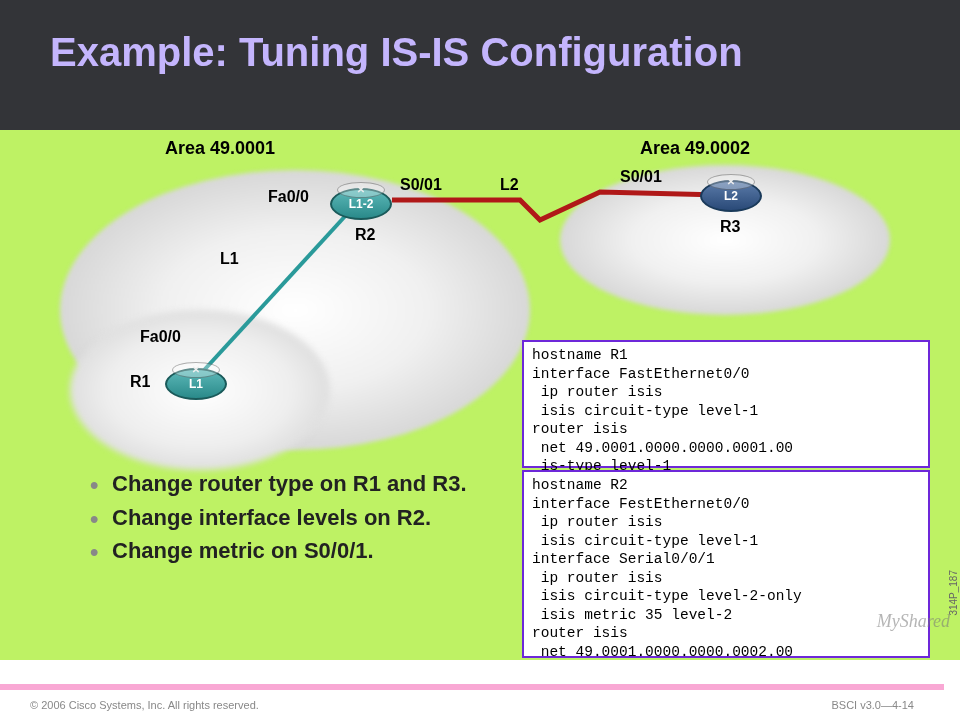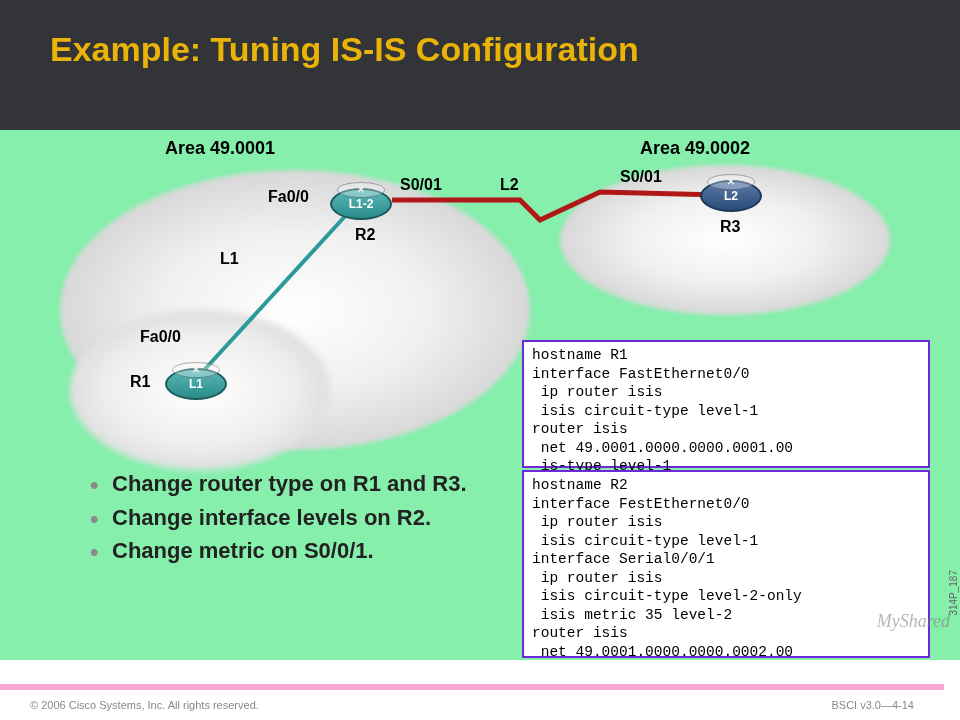--- a/index.html
+++ b/index.html
@@ -1,20 +1,20 @@
 <!DOCTYPE html>
 <html><head>
 <meta charset="utf-8">
 <style>
 * { box-sizing: border-box; margin: 0; padding: 0; }
 body { font-family: Arial, sans-serif; background: #fff; width: 960px; height: 720px; position: relative; overflow: hidden; }
 .header { background: #333438; height: 130px; padding: 30px 30px 0 50px; position: relative; }
-.header h1 { color: #eab308; font-size: 34px; font-weight: bold; }
+.header h1 { color: #c4b5fd; font-size: 40px; font-weight: bold; }
 .black-tab { position: absolute; top: 0; right: 0; width: 60px; height: 50px; background: #000; }
-.content { position: relative; width: 100%; height: 530px; background: #86efac; padding-left: 23px; }
+.content { position: relative; width: 100%; height: 530px; background: #bef264; padding-left: 23px; }
 .cloud { position: absolute; background: radial-gradient(ellipse at center, #fff 0%, #f0f0f0 40%, #e0e0e0 60%, #d0d0d0 80%, #fff 100%); border-radius: 50%; filter: blur(2px); }
 .cloud1 { left: 60px; top: 40px; width: 470px; height: 280px; }
 .cloud1a { left: 70px; top: 180px; width: 260px; height: 160px; background: radial-gradient(ellipse at center, #fff 0%, #eee 50%, #d8d8d8 80%, #fff 100%); border-radius: 50%; filter: blur(3px); position: absolute; }
 .cloud2 { left: 560px; top: 35px; width: 330px; height: 150px; }
 .router { position: absolute; width: 62px; height: 32px; border-radius: 50%; display: flex; align-items: center; justify-content: center; color: #fff; font-size: 12px; font-weight: bold; border: 2px solid #246; }
 .router-teal { background: linear-gradient(180deg, #5cb8b8 0%, #2a8a8a 100%); border-color: #1a5a5a; }
 .router-blue { background: linear-gradient(180deg, #5a7aa8 0%, #2a4a78 100%); border-color: #1a3a5a; }
 .router .top { position: absolute; top: -8px; left: 5px; right: 5px; height: 16px; border-radius: 50%; background: rgba(255,255,255,0.3); border: 1px solid rgba(0,0,0,0.3); }
 .router .arrows { position: absolute; top: -6px; width: 100%; text-align: center; font-size: 10px; color: #eee; }
 svg.links { position: absolute; left: 0; top: 0; width: 960px; height: 530px; pointer-events: none; }

